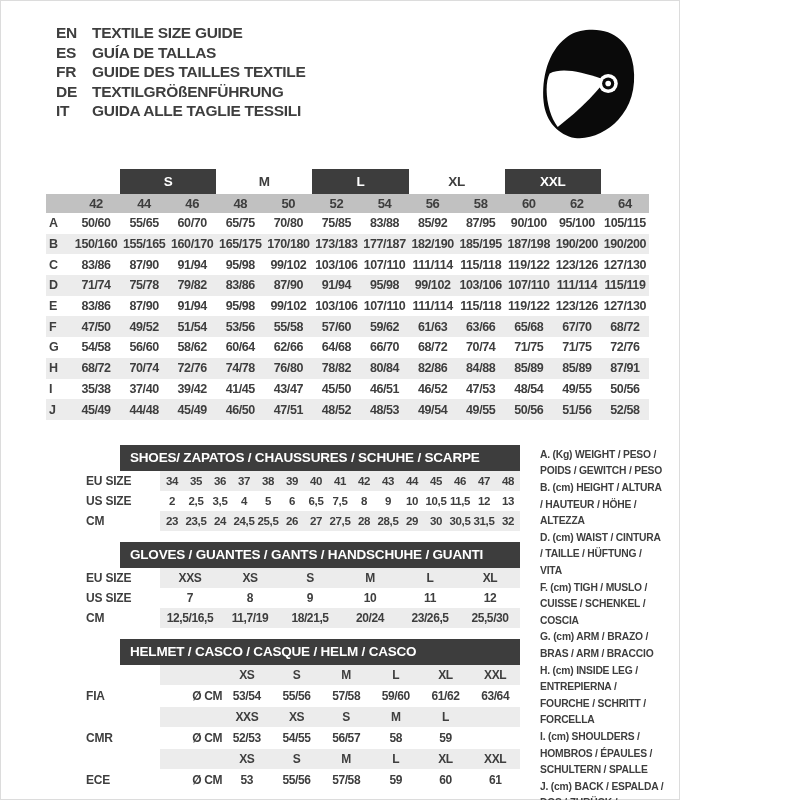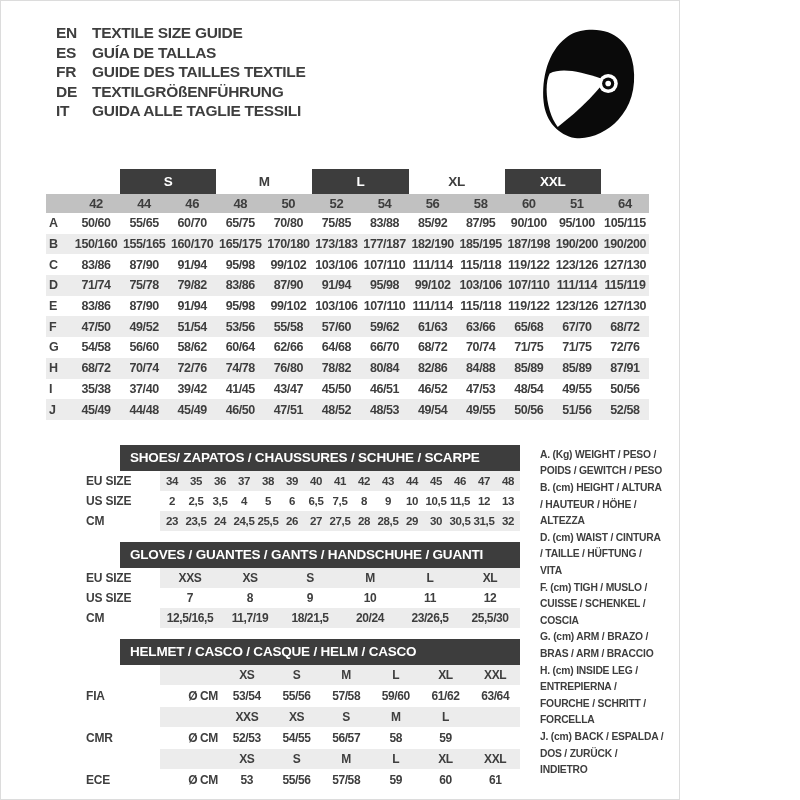--- a/index.html
+++ b/index.html
@@ -67,21 +67,21 @@
     letter-spacing: -0.2px;
   }
   .sub-cells { flex: 1; display: grid; align-items: center; min-height: 20px; }
   .sub-cells.striped-bg { background: #ececec; }
   .sub-cell { text-align: center; font-size: 11.5px; letter-spacing: -0.4px; white-space: nowrap; }
   .gloves .sub-cell, .helmet .sub-cell { font-size: 12px; }
   .shoes .sub-cells { grid-template-columns: repeat(15, 1fr); }
   .gloves .sub-cells { grid-template-columns: repeat(6, 1fr); }
   .helmet .sub-cells { grid-template-columns: 62px repeat(6, 1fr); }
   .helmet .sub-row { margin-bottom: 1px; }
-  .unit-cell { text-align: center; padding-left: 24px; }
+  .unit-cell { text-align: right; padding-left: 24px; }
 
   
   .legend { flex: 1; padding-top: 2px; padding-right: 2px; }
   .legend-item { font-size: 10.3px; line-height: 16.6px; letter-spacing: -0.2px; }
 </style>
 </head>
 <body>
 
 <div class="page">
 
@@ -135,21 +135,21 @@
         <div class="mt-cell">42</div>
         <div class="mt-cell">44</div>
         <div class="mt-cell">46</div>
         <div class="mt-cell">48</div>
         <div class="mt-cell">50</div>
         <div class="mt-cell">52</div>
         <div class="mt-cell">54</div>
         <div class="mt-cell">56</div>
         <div class="mt-cell">58</div>
         <div class="mt-cell">60</div>
-        <div class="mt-cell">51</div>
+        <div class="mt-cell">62</div>
         <div class="mt-cell">64</div>
       </div>
     <div>
         <div class="mt-row">
           <div class="mt-cell mt-letter">A</div>
           <div class="mt-cell">50/60</div>
           <div class="mt-cell">55/65</div>
           <div class="mt-cell">60/70</div>
           <div class="mt-cell">65/75</div>
           <div class="mt-cell">70/80</div>
@@ -486,17 +486,18 @@
       </div>
 
     </div>
     <div class="legend">
         <div class="legend-item">A. (Kg) WEIGHT / PESO / POIDS / GEWITCH / PESO</div>
         <div class="legend-item">B. (cm) HEIGHT / ALTURA / HAUTEUR / HÖHE / ALTEZZA</div>
         <div class="legend-item">D. (cm) WAIST / CINTURA / TAILLE / HÜFTUNG / VITA</div>
         <div class="legend-item">F. (cm) TIGH / MUSLO / CUISSE / SCHENKEL / COSCIA</div>
         <div class="legend-item">G. (cm) ARM  / BRAZO / BRAS / ARM / BRACCIO</div>
         <div class="legend-item">H. (cm) INSIDE LEG / ENTREPIERNA / FOURCHE / SCHRITT / FORCELLA</div>
+        <div class="legend-item">I.  (cm) SHOULDERS / HOMBROS / ÉPAULES / SCHULTERN / SPALLE</div>
         <div class="legend-item">J. (cm) BACK / ESPALDA / DOS / ZURÜCK / INDIETRO</div>
       </div>
   </div>
 
 </div>
 
 </body></html>

